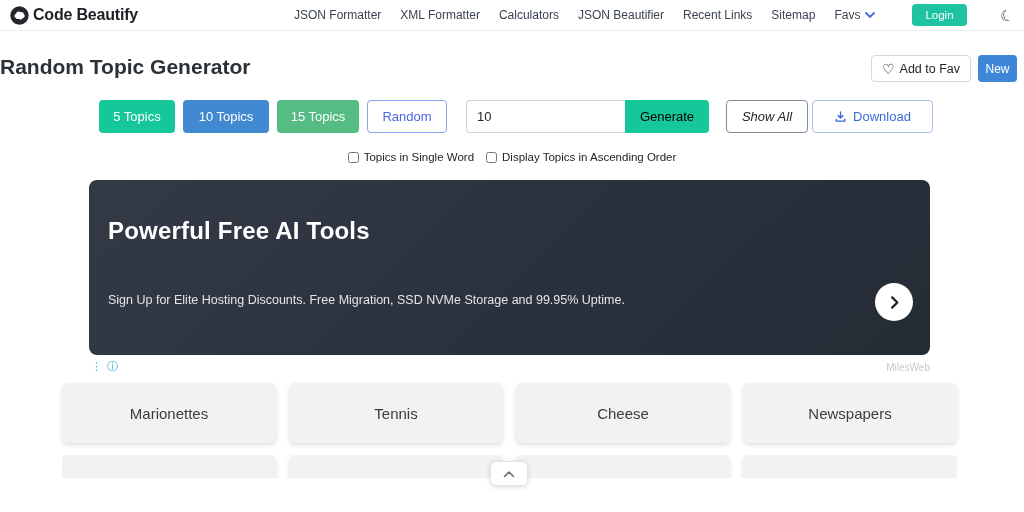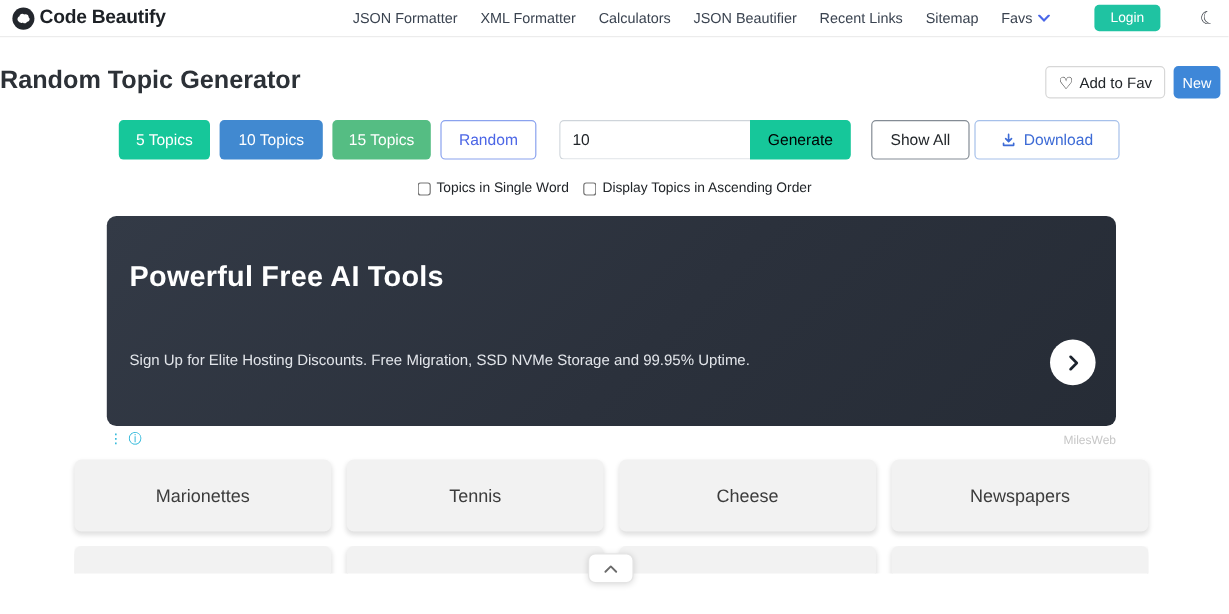--- a/index.html
+++ b/index.html
@@ -130,21 +130,21 @@
   <button class="ctl btn-teal" style="left:99px; width:76px;">5 Topics</button>
   <button class="ctl btn-blue" style="left:183px; width:86px;">10 Topics</button>
   <button class="ctl btn-green" style="left:277px; width:82px;">15 Topics</button>
   <button class="ctl btn-random" style="left:367px; width:80px;">Random</button>
 
   <div class="input-group">
     <input class="count-input" type="text" value="10" style="">
     <button class="generate-btn">Generate</button>
   </div>
 
-  <button class="ctl btn-showall" style="left:726px; width:82px;">Show All</button>
+  <button class="ctl btn-showall" style="left:726px; width:82px;font-style:italic;">Show All</button>
   <button class="ctl btn-download" style="left:812px; width:121px;">
     <span style="display:flex;">
       <svg width="13" height="13" viewBox="0 0 16 16" fill="none" stroke="#3d6bd6" stroke-width="1.7" stroke-linecap="round" stroke-linejoin="round">
         <path d="M8 2.5v6.5M5 6.8L8 9.8l3-3M2.8 11.5v2.2h10.4v-2.2"></path>
       </svg>
     </span>
     <span>Download</span>
   </button>
 
   <div class="options-row">

